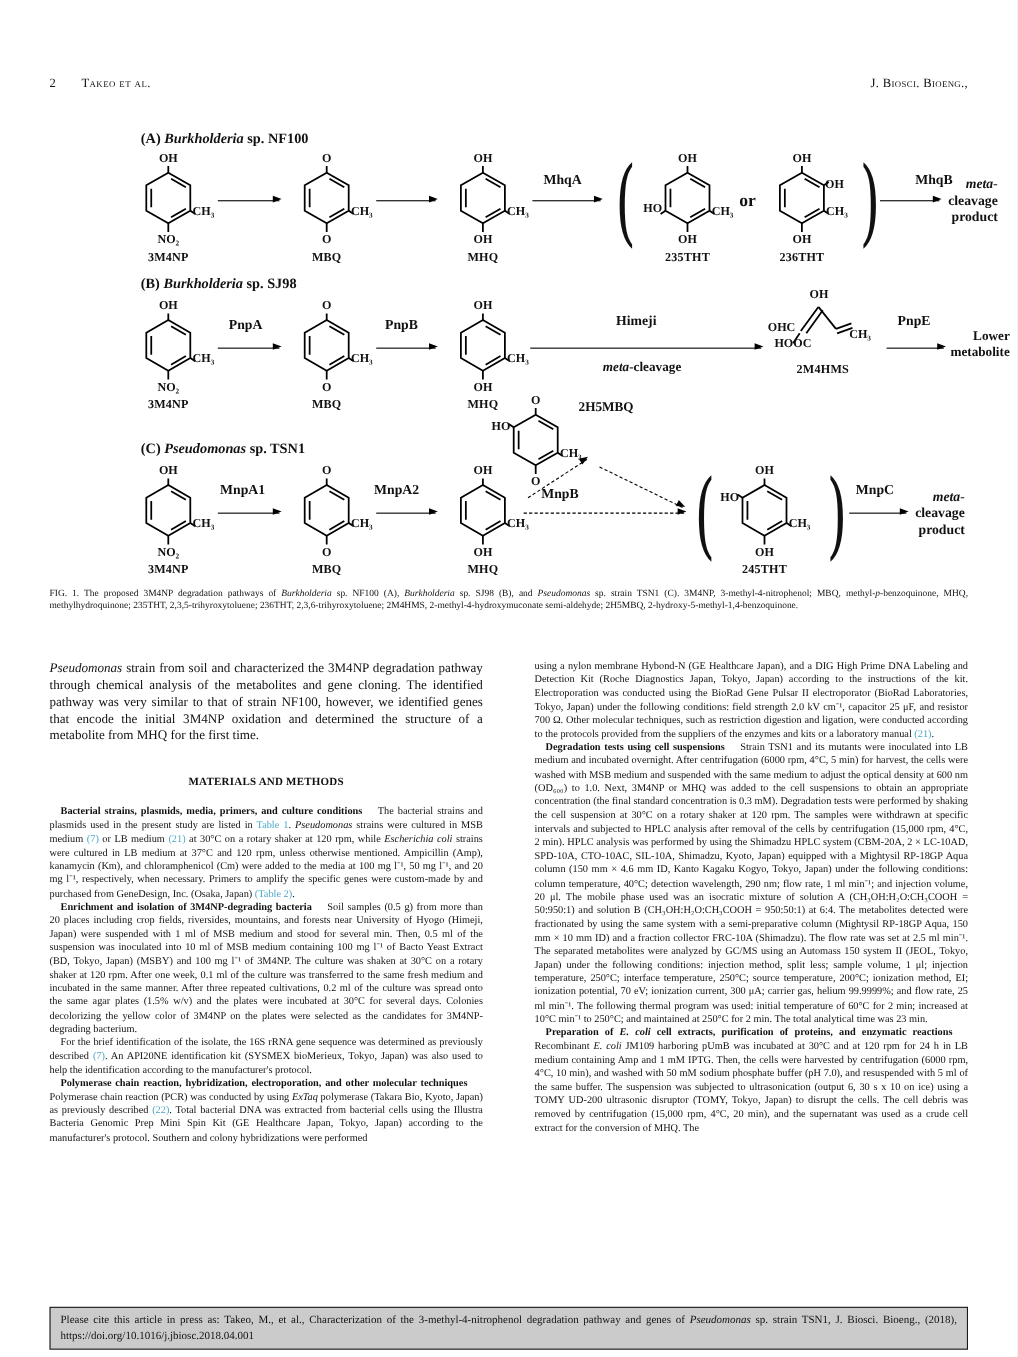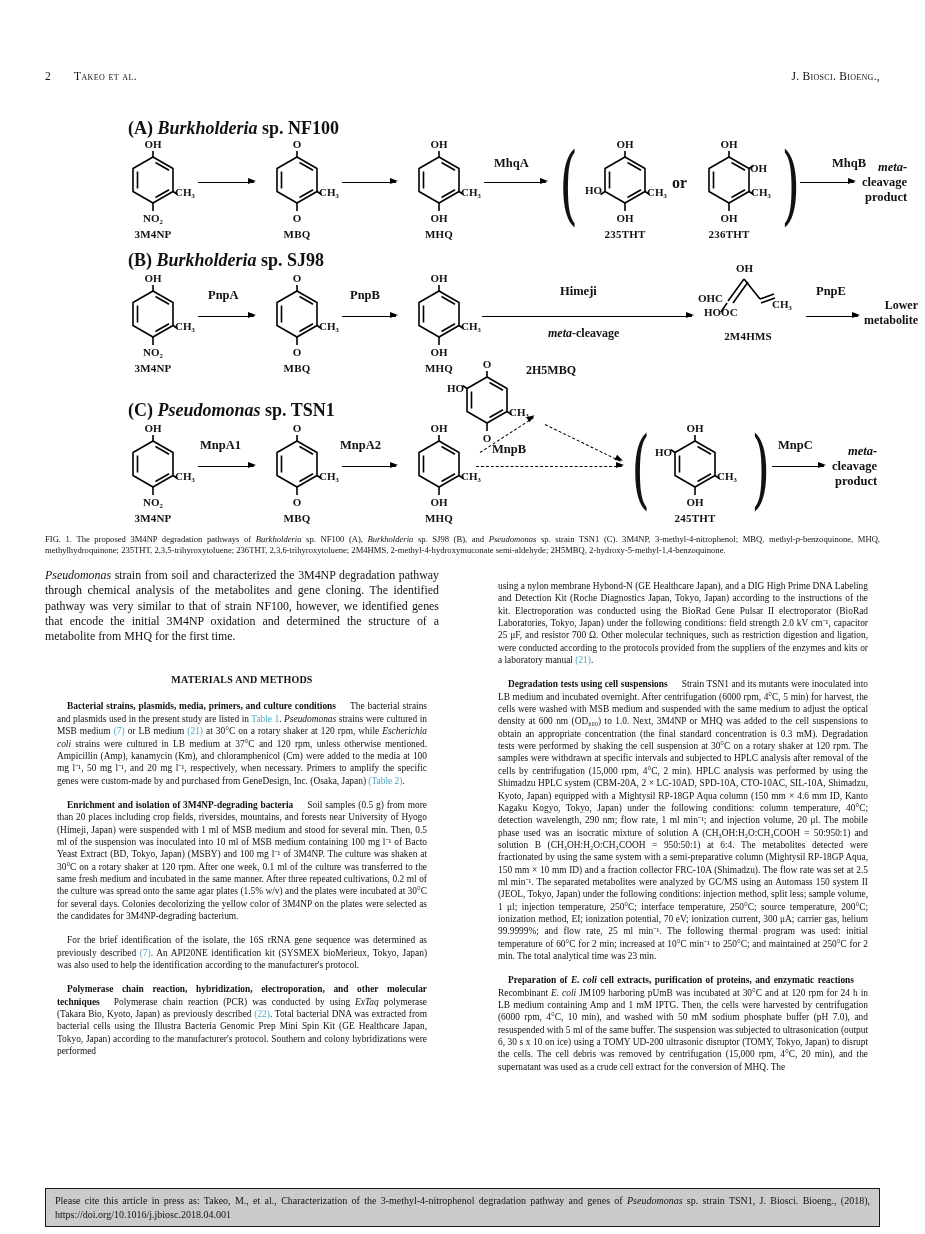--- a/index.html
+++ b/index.html
@@ -10,21 +10,21 @@
   .banner{position:absolute;left:88px;top:16px;width:748px;height:27px;background:var(--banner-bg,#b2b2b2);
           color:#fff;font-family:"Liberation Sans",sans-serif;font-weight:bold;font-size:19px;
           letter-spacing:.5px;text-align:center;line-height:27px;}
   .runhead{position:absolute;left:0;top:70px;width:925px;height:16px;font-size:11.5px;}
   .pageno{position:absolute;left:45px;top:0;}
   .runauthor{position:absolute;left:74px;top:0;font-variant:small-caps;letter-spacing:.4px;}
   .runjournal{position:absolute;right:45px;top:0;font-variant:small-caps;letter-spacing:.3px;}
 
   
   .fig{position:absolute;left:0;top:112px;width:925px;height:420px;}
-  .ptitle{position:absolute;font-size:18px;font-weight:bold;white-space:nowrap;}
+  .ptitle{position:absolute;font-size:13px;font-weight:bold;white-space:nowrap;}
   .ptitle i{font-weight:bold;}
   .mol{position:absolute;width:70px;font-weight:bold;font-size:11px;text-align:center;line-height:12px;}
   .mol .sub{display:block;height:12px;white-space:nowrap;}
   .mol svg{display:block;margin:0 auto;}
   .mol svg *{fill:none;stroke:#000;stroke-width:1.6;}
   .sub.r{position:absolute;left:57px;top:48px;text-align:left;}
   .sub.l{position:absolute;right:58px;top:46px;}
   .sub.tr{position:absolute;left:56px;top:24px;text-align:left;}
   .sub.tl{position:absolute;right:58px;top:24px;}
   .mname{display:block;margin-top:4px;font-size:11px;letter-spacing:.2px;white-space:nowrap;}
@@ -43,26 +43,26 @@
   .molhms svg *{fill:none;stroke:#000;stroke-width:1.6;}
   .molhms .hlab{position:absolute;white-space:nowrap;}
   .molhms .mname{position:absolute;left:0;right:0;top:64px;text-align:center;}
   .hmsname{position:absolute;left:74px;top:6px;font-weight:bold;font-size:12px;white-space:nowrap;}
 
   
   .caption{position:absolute;left:45px;top:534px;width:835px;font-size:8.6px;line-height:11px;
            text-align:justify;}
 
   
-  .cols{position:absolute;left:45px;top:568px;width:835px;display:flex;gap:47px;}
+  .cols{position:absolute;left:45px;top:600px;width:835px;display:flex;gap:47px;}
   .col{width:403px;}
   .intro{font-size:11.9px;line-height:15.3px;text-align:justify;margin:0 0 0 0;}
   .mhead{font-family:"Liberation Serif",serif;font-size:10px;font-weight:bold;text-align:center;
          margin:30px 0 15px 0;letter-spacing:.2px;}
-  .meth{font-size:9.4px;line-height:12.35px;text-align:justify;margin:12px;}
+  .meth{font-size:9.4px;line-height:12.35px;text-align:justify;margin:0;}
   .meth.ind{text-indent:10px;}
   .s-b{font-weight:bold;}
   .s-i{font-style:italic;}
   .s-bi{font-weight:bold;font-style:italic;}
   .s-link{color:var(--link,#4ba8c6);}
 
   
   .citebox{position:absolute;left:45px;top:1188px;width:835px;box-sizing:border-box;
            background:var(--footer-bg,#cbcbcb);border:1.5px solid #1a1a1a;padding:5px 9px;
            font-size:10px;line-height:13.5px;text-align:justify;}

